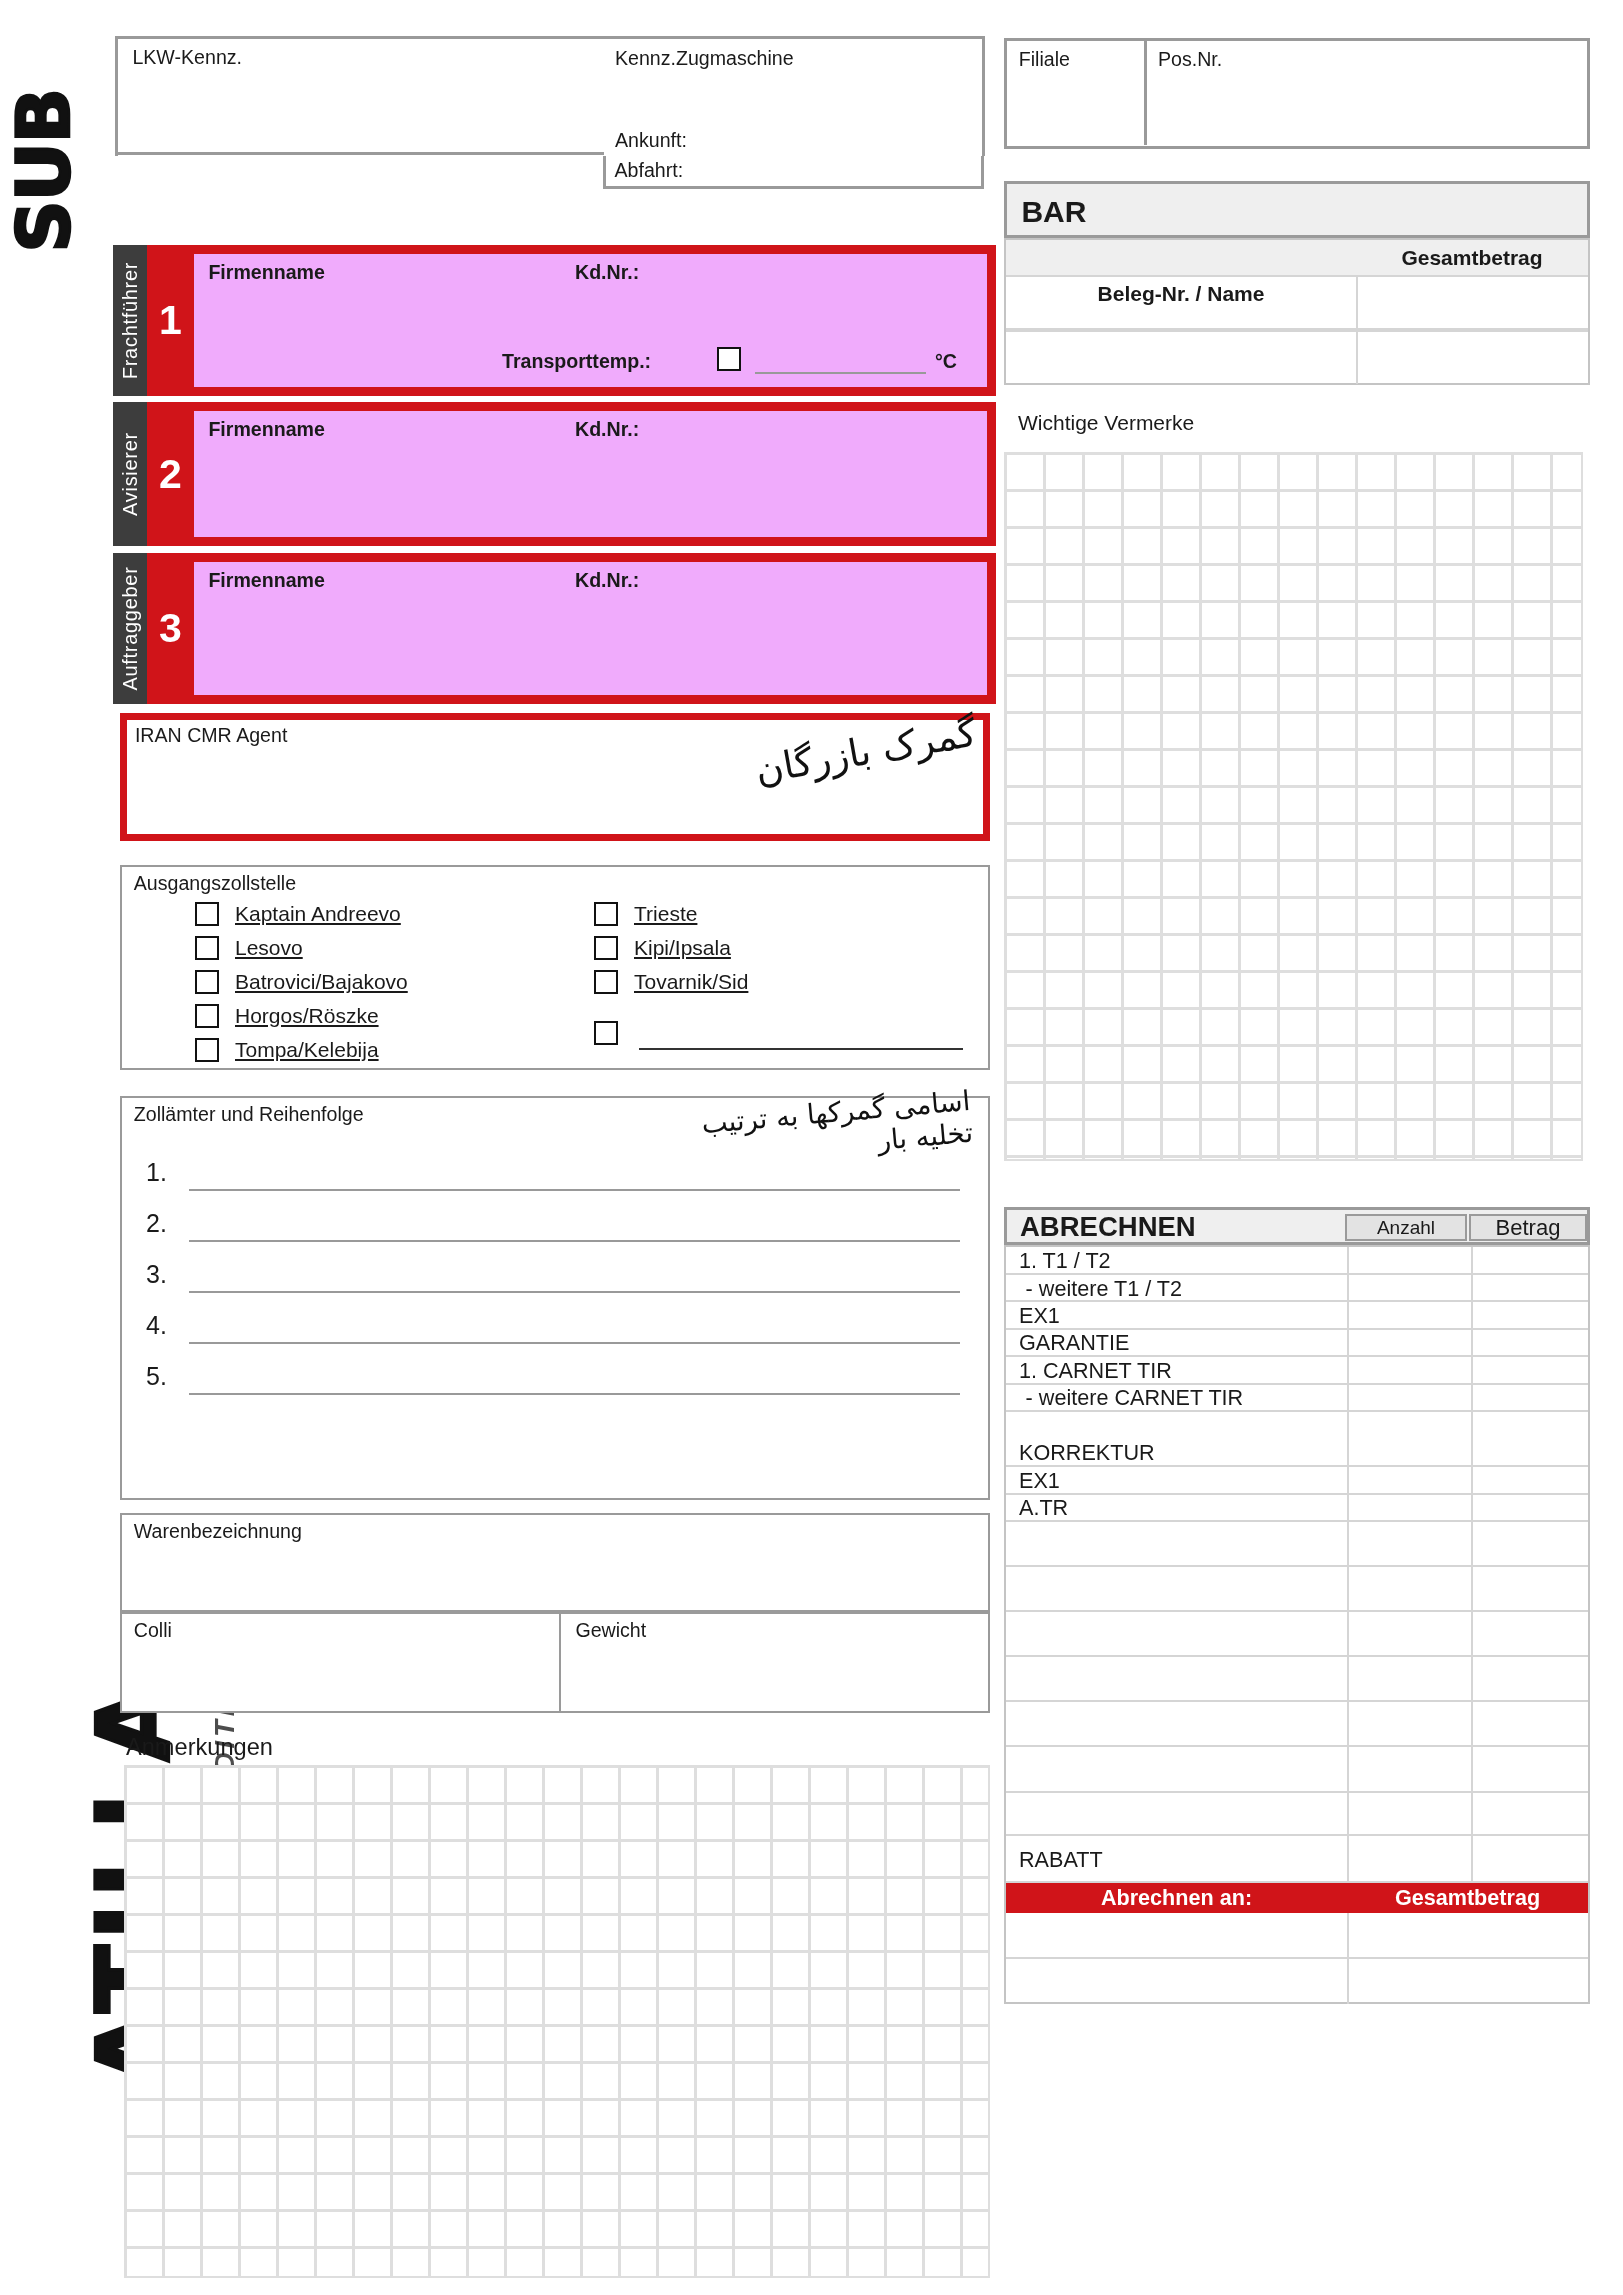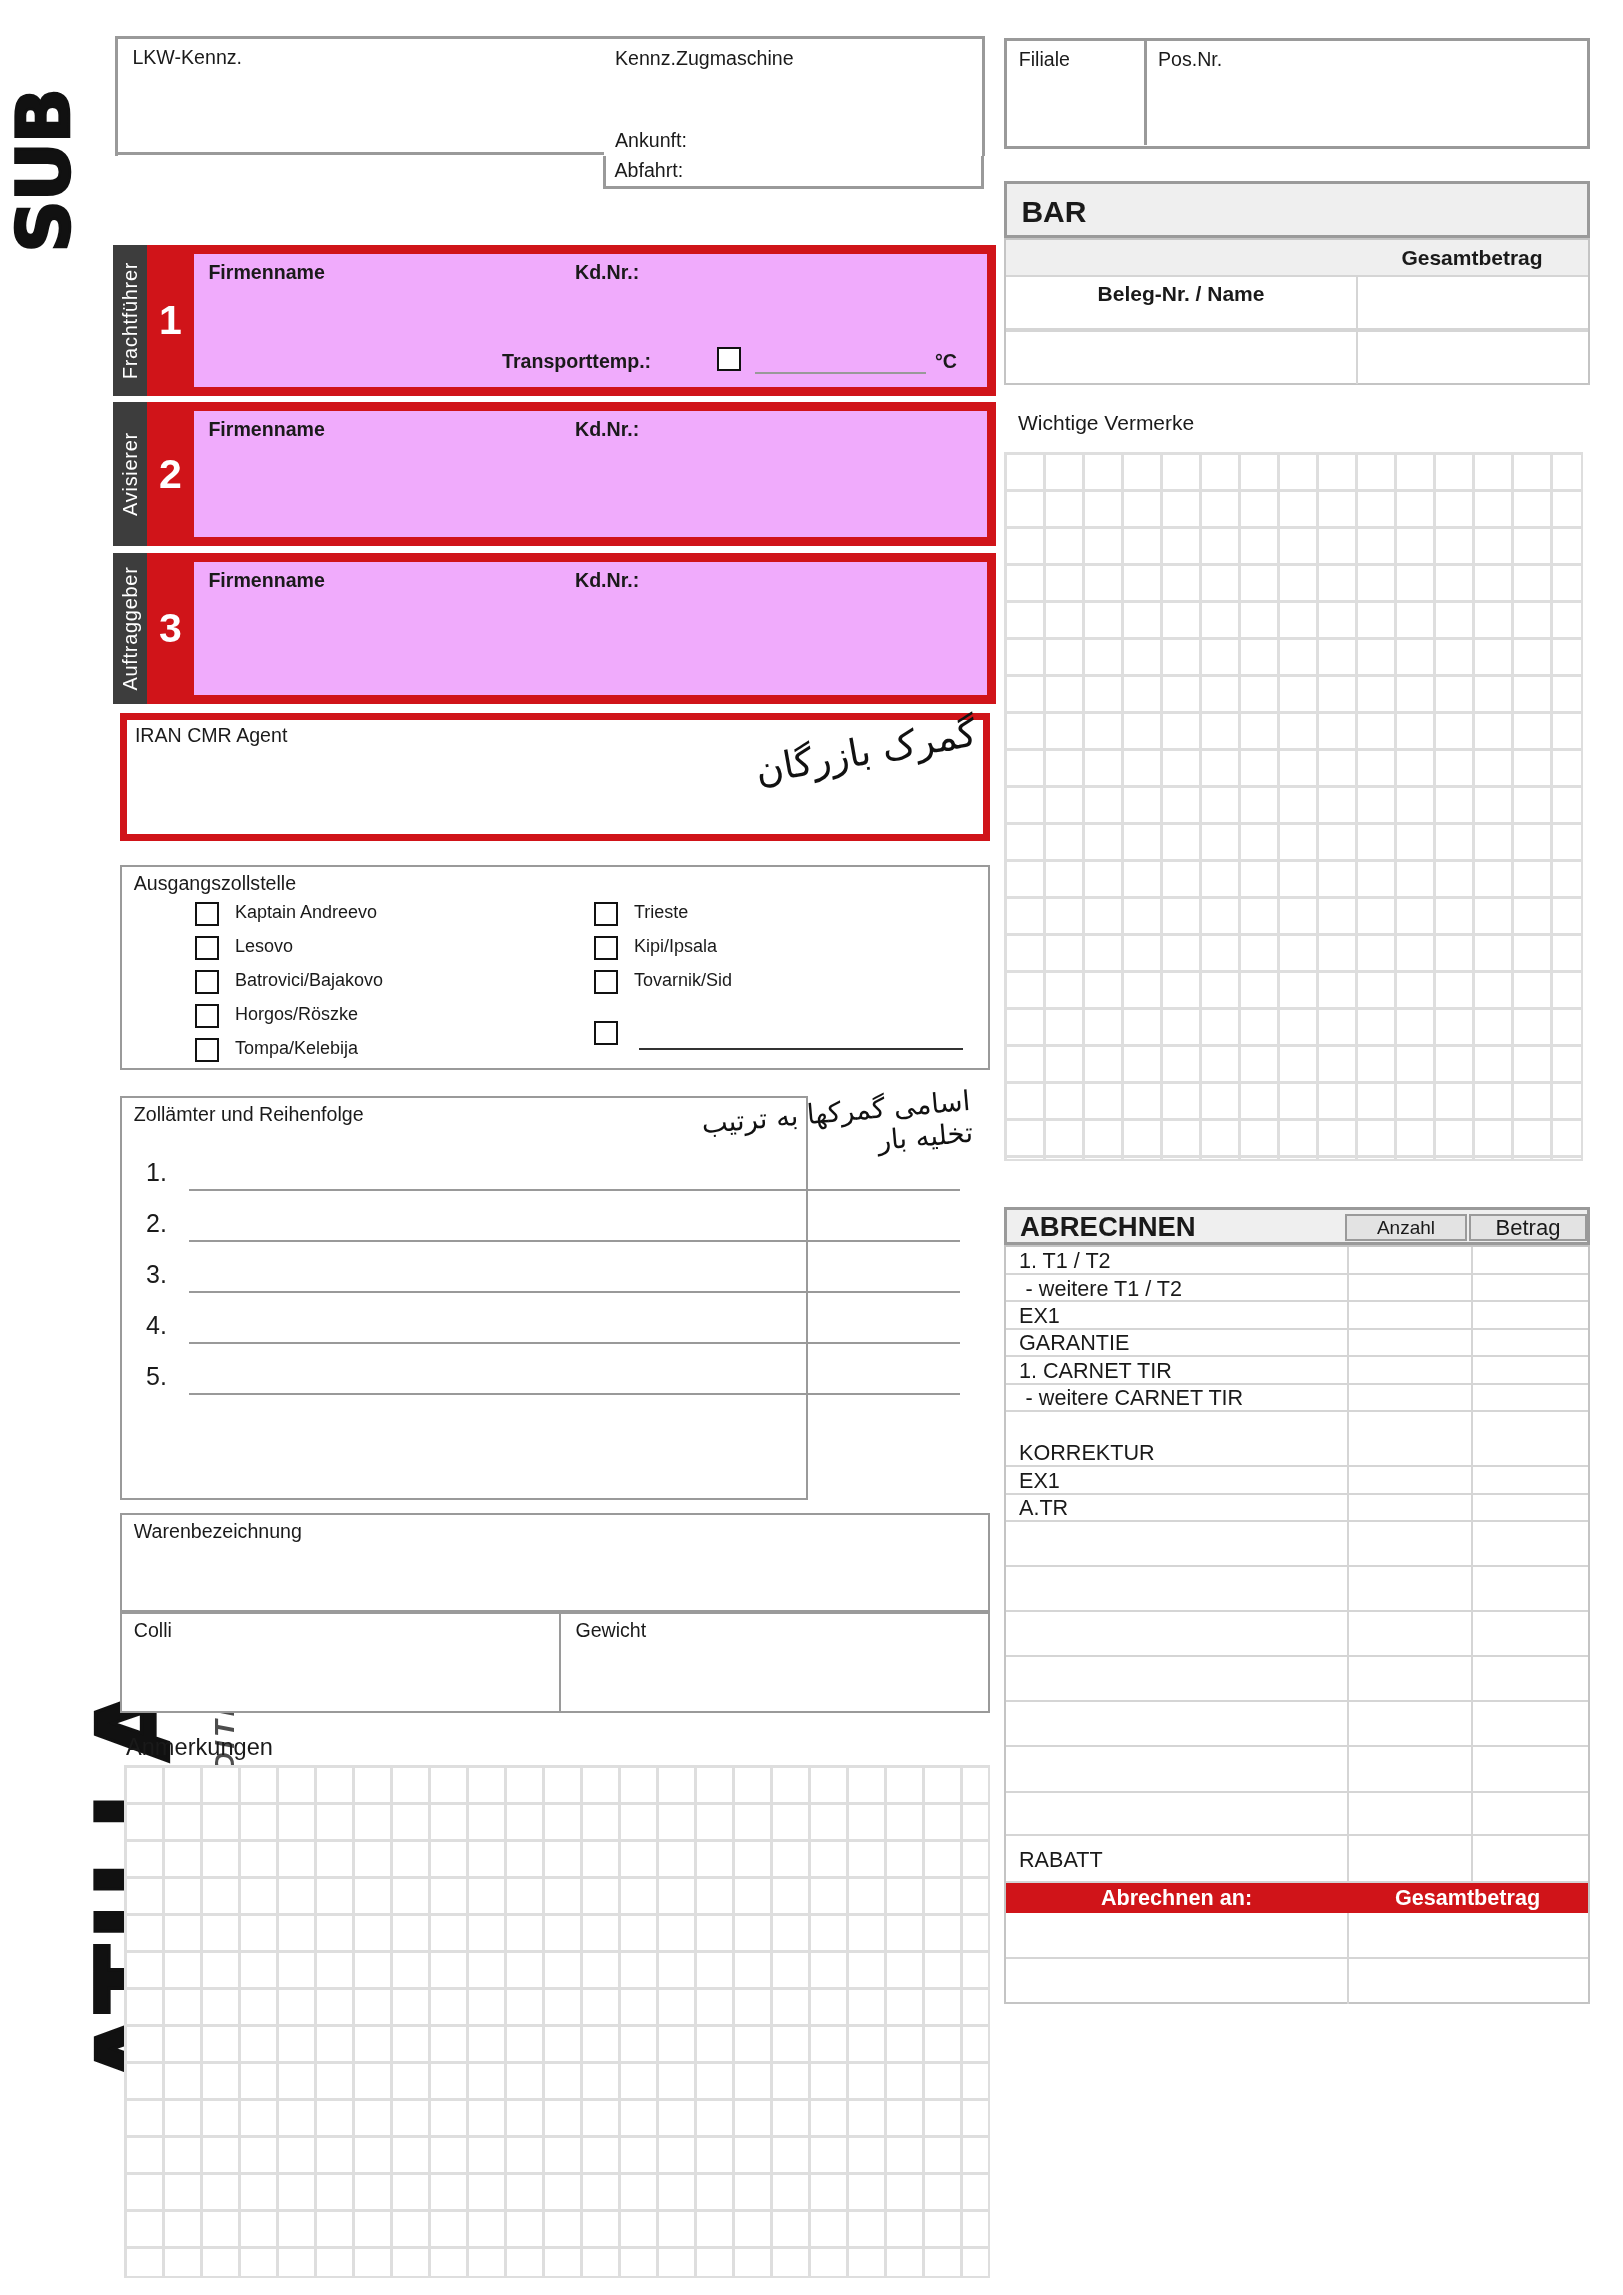--- a/index.html
+++ b/index.html
@@ -23,21 +23,21 @@
   .sec{position:absolute;left:113px;width:883px;}
   .sec-band{position:absolute;left:0;top:0;bottom:0;width:34px;background:#3d3d3d;}
   .vtext{position:absolute;left:0;top:100%;transform-origin:0 0;transform:rotate(-90deg);
          height:34px;line-height:34px;text-align:center;color:#fff;font-size:20px;letter-spacing:0.7px;}
   .sec-red{position:absolute;left:34px;top:0;bottom:0;right:0;background:#d01419;}
   .sec-num{position:absolute;left:0;top:0;bottom:0;width:47px;display:flex;align-items:center;
            justify-content:center;color:#fff;font-weight:bold;font-size:41px;}
   .sec-white{position:absolute;left:47px;top:9.2px;right:9.2px;bottom:9.2px;background:#f0abfc;font-weight:bold;}
   
   .cb{position:absolute;width:23.6px;height:23.6px;border:2.6px solid #111;background:#fff;box-sizing:border-box;}
-  .cb-lbl{position:absolute;font-size:18px;white-space:nowrap;}
+  .cb-lbl{position:absolute;font-size:21px;white-space:nowrap;text-decoration:underline;}
   
   .grid{position:absolute;background-color:#fff;
         background-image:linear-gradient(to right,#dedede 2.6px,transparent 2.6px),
                          linear-gradient(to bottom,#dedede 2.6px,transparent 2.6px);
         border-right:2.6px solid #dedede;border-bottom:2.6px solid #dedede;box-sizing:border-box;}
   #vermerke-grid{background-size:39px 37px;}
   #anmerk-grid{background-size:38px 37px;}
   
   .hdr-box{position:absolute;border:3.3px solid #9a9a9a;background:#efefef;box-sizing:border-box;}
   .tbl{position:absolute;border:2px solid #c4c4c4;background:#fff;box-sizing:border-box;}
@@ -137,21 +137,21 @@
     <div class="cb" style="left:472px;top:35px;"></div>
     <span class="cb-lbl" style="left:512px;top:35px;">Trieste</span>
     <div class="cb" style="left:472px;top:69px;"></div>
     <span class="cb-lbl" style="left:512px;top:69px;">Kipi/Ipsala</span>
     <div class="cb" style="left:472px;top:103px;"></div>
     <span class="cb-lbl" style="left:512px;top:103px;">Tovarnik/Sid</span>
     <div class="cb" style="left:472px;top:154px;"></div>
     <div class="abs" style="left:517px;top:161px;width:324px;height:19.6px;border-bottom:2px solid #333;"></div>
   </div>
 
-  <div class="box-thin" style="left:120px;top:1096px;width:688px;height:404px;">
+  <div class="box-thin" style="left:120px;top:1096px;width:870px;height:404px;">
     <span class="lbl" style="left:11.8px;top:5.2px;">Zollämter und Reihenfolge</span>
     <div class="persian" style="left:523px;top:0px;width:327px;font-size:27.5px;transform:rotate(-5deg);">اسامی گمرکها به ترتیب تخلیه بار</div>
     <div class="zitem" style="top:60px;">
       <span class="znum">1.</span><div class="zline"></div>
     </div>
     <div class="zitem" style="top:111px;">
       <span class="znum">2.</span><div class="zline"></div>
     </div>
     <div class="zitem" style="top:162px;">
       <span class="znum">3.</span><div class="zline"></div>

